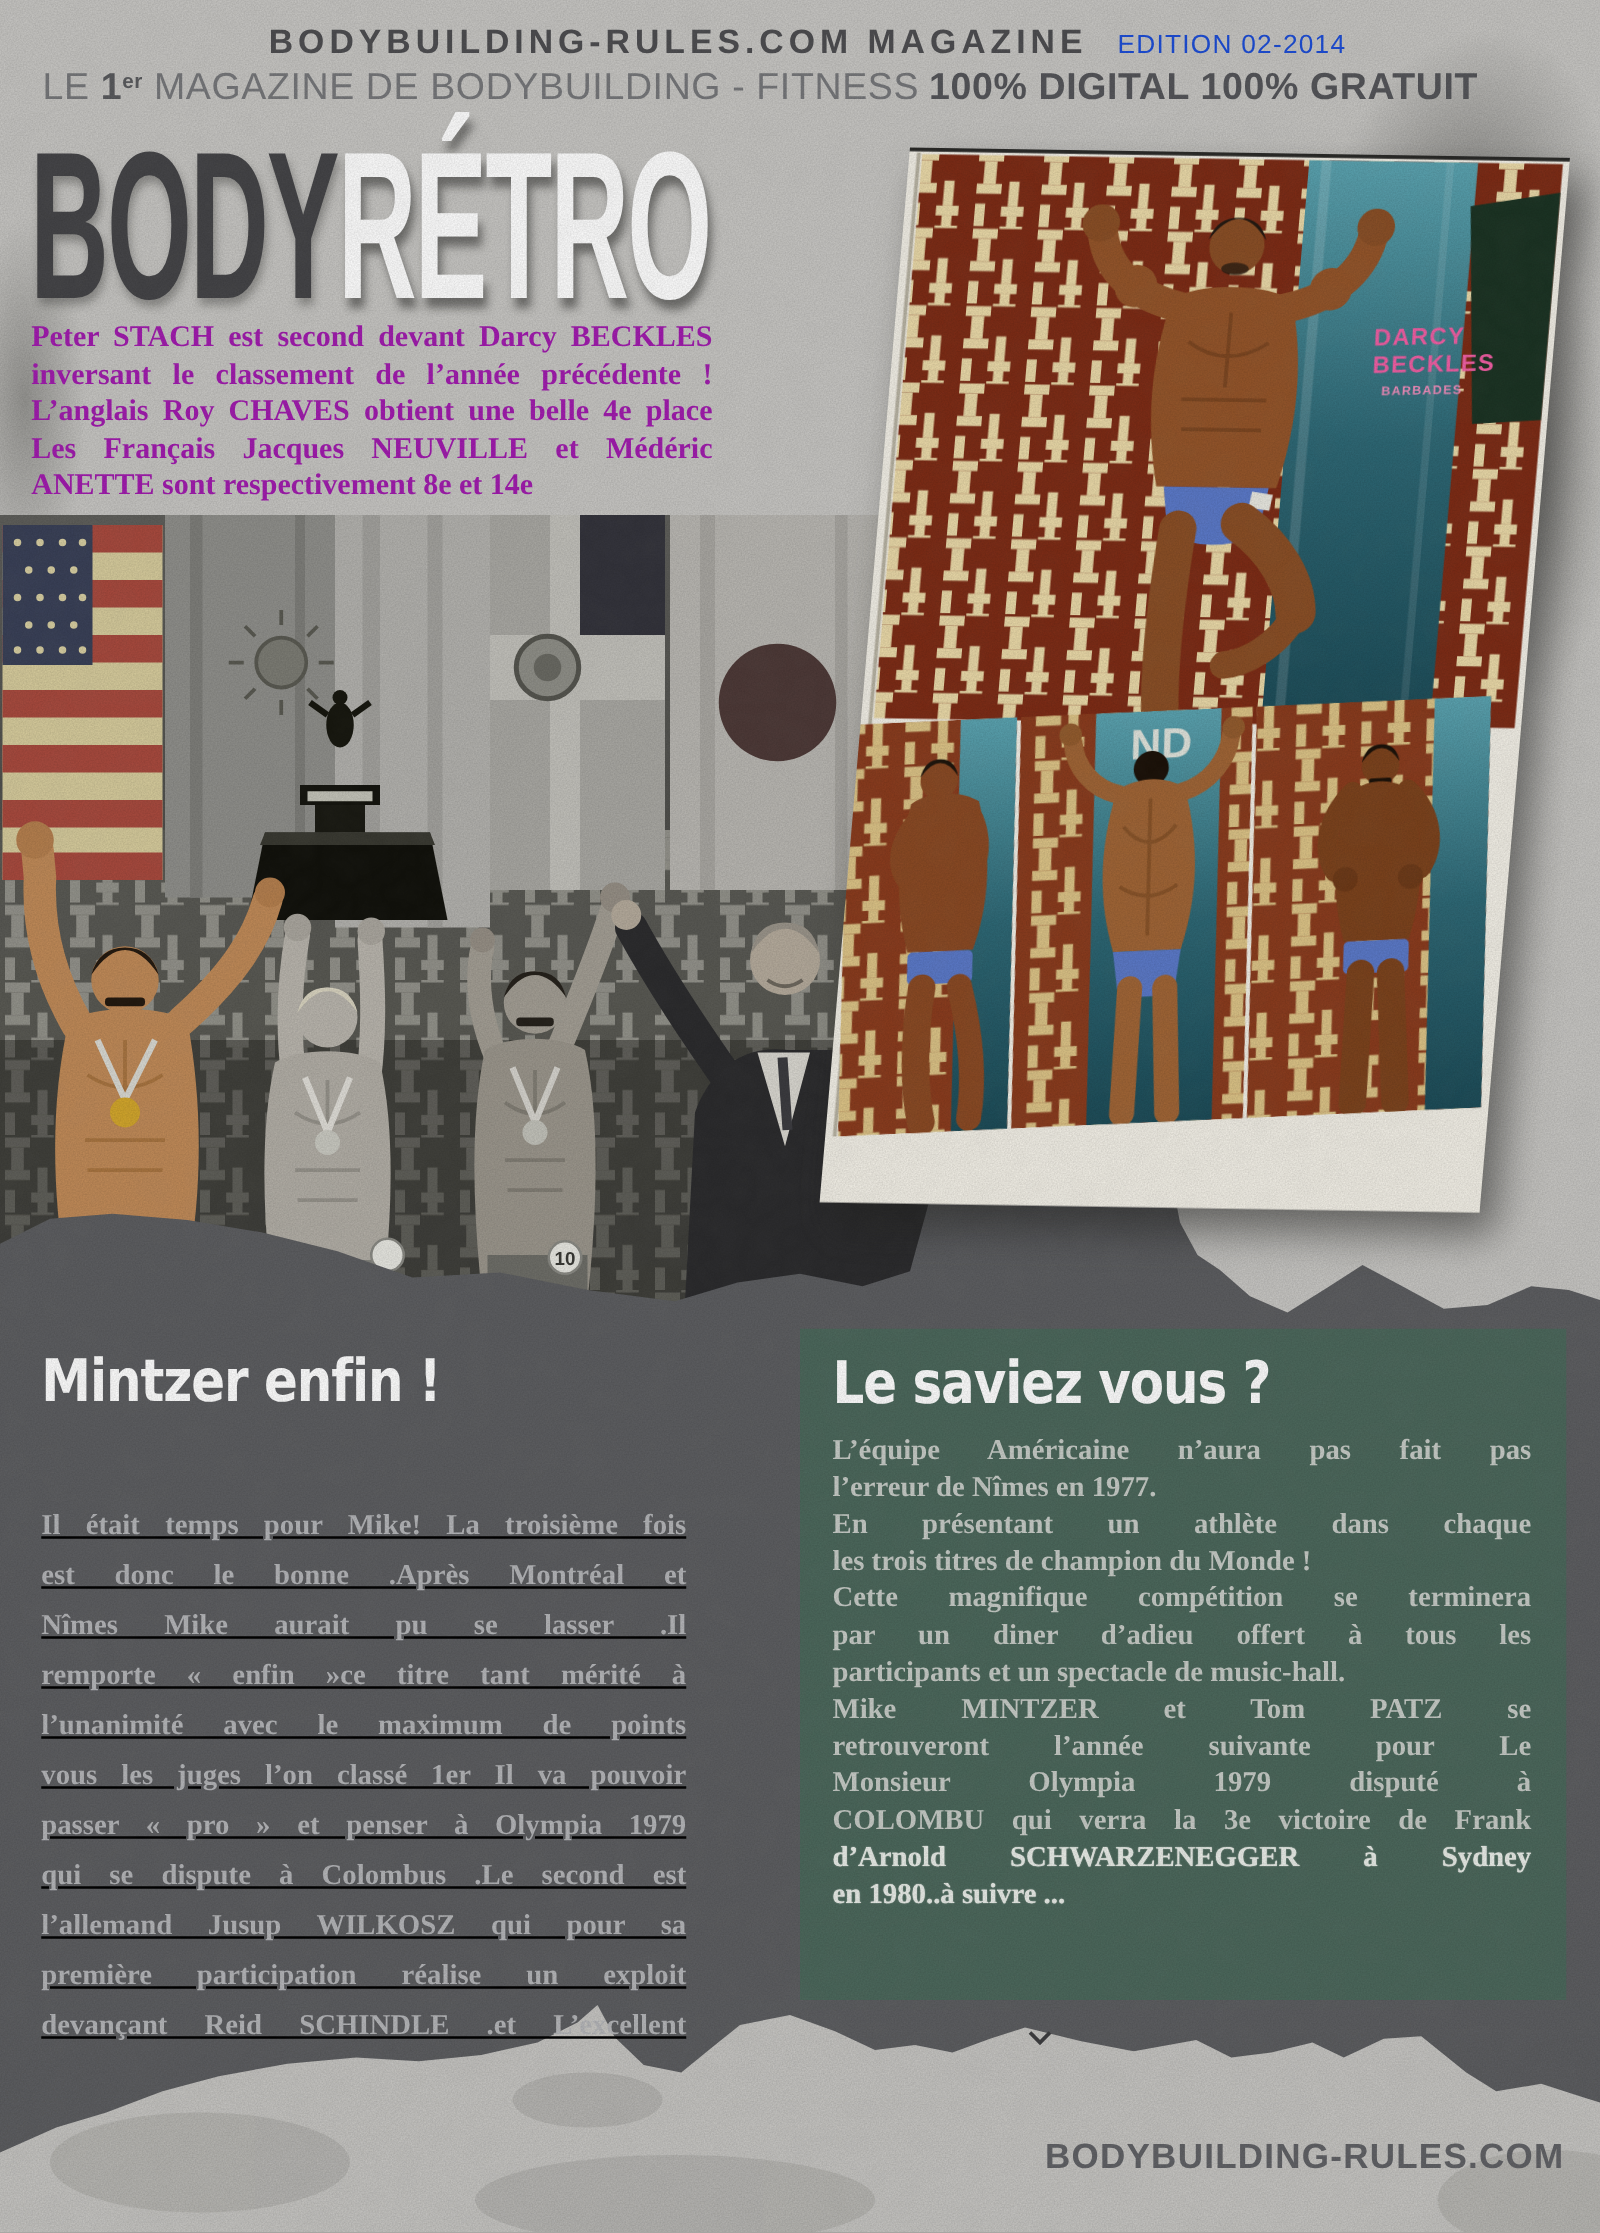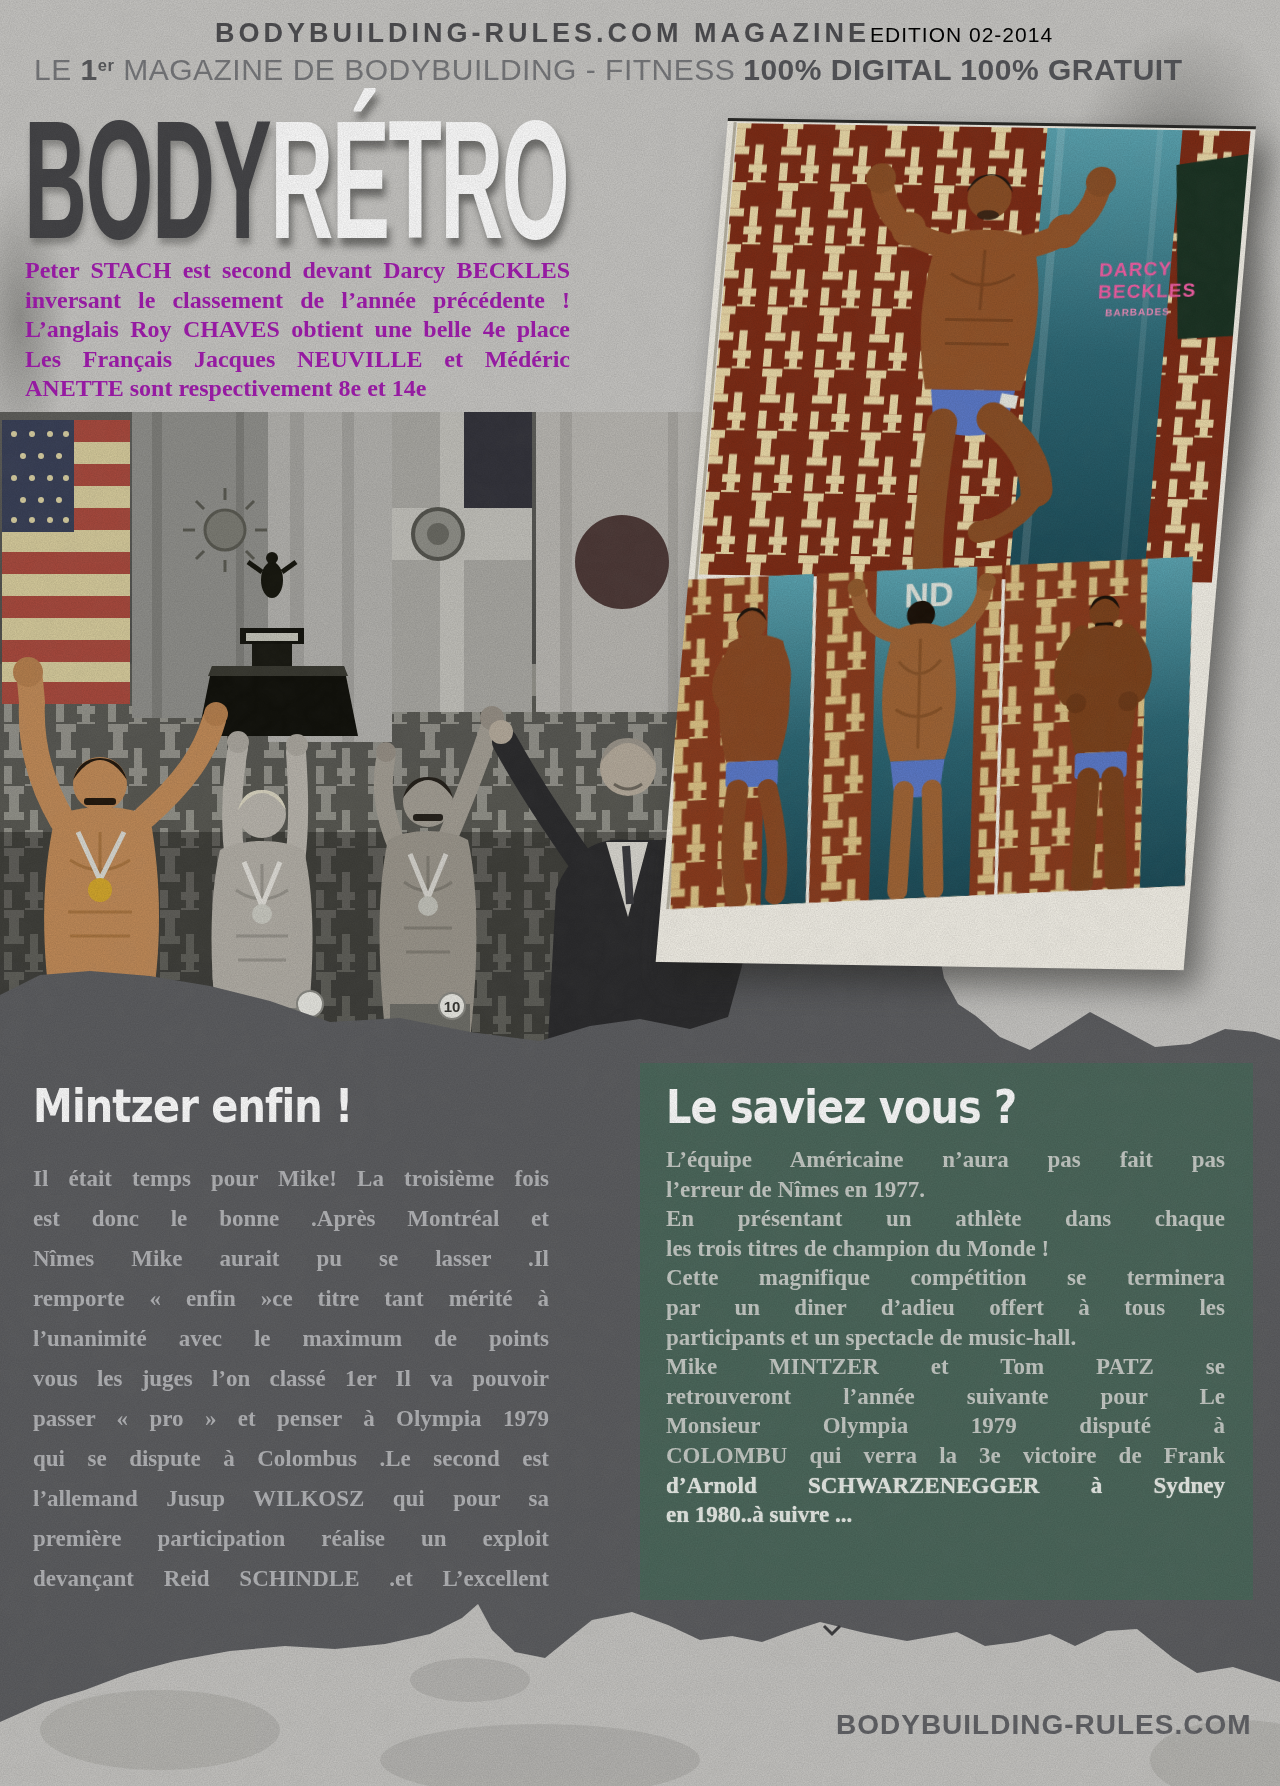--- a/index.html
+++ b/index.html
@@ -18,21 +18,21 @@
          background:radial-gradient(closest-side,rgba(60,60,56,.35),rgba(60,60,56,0) 70%);}
   .bl-b{left:-60px;top:1680px;width:420px;height:260px;
          background:radial-gradient(closest-side,rgba(70,70,66,.35),rgba(70,70,66,0) 72%);}
   .bl-b2{left:420px;top:1700px;width:500px;height:220px;
          background:radial-gradient(closest-side,rgba(80,80,76,.22),rgba(80,80,76,0) 72%);}
 
   
   .hdr1{position:absolute;left:215px;top:18px;z-index:3;white-space:nowrap;
         font:700 27px/30px "Liberation Sans",sans-serif;letter-spacing:4px;color:#4e4e51;}
   .hdr1 .edition{font:400 21px/30px "Liberation Sans",sans-serif;letter-spacing:1px;
-        color:#000000;margin-left:0;}
+        color:#1d4ed8;margin-left:24px;}
   .hdr2{position:absolute;left:34px;top:48px;z-index:3;white-space:nowrap;
         font:400 30px/34px "Liberation Sans",sans-serif;color:#77787b;letter-spacing:.5px;}
   .hdr2 .num{font-weight:700;color:#5a5b5e;}
   .hdr2 sup{font-size:.55em;font-weight:700;vertical-align:9px;}
   .hdr2 .strong{font-weight:700;color:#55565a;margin-left:8px;text-align:right;}
 
   
   .brand{position:absolute;left:24px;top:96px;z-index:3;white-space:nowrap;
          font:700 168px/1.0 "Liberation Sans",sans-serif;letter-spacing:-3px;
          transform:scaleX(.52);transform-origin:left top;}
@@ -51,21 +51,21 @@
 
   .collage{position:absolute;left:728px;top:118px;width:528px;height:845px;z-index:8;
            transform:rotate(.9deg) skewX(-4deg);transform-origin:top left;
            filter:drop-shadow(14px 18px 16px rgba(35,35,32,.55));}
   .collage svg{display:block;}
 
   
   .h-left{position:absolute;left:33px;top:1078px;z-index:12;
           font:700 47px/56px "DejaVu Sans",sans-serif;letter-spacing:-1px;color:#fff;
           transform:scaleX(.85);transform-origin:left top;white-space:nowrap;}
-  .col-left{position:absolute;left:33px;top:1159px;width:516px;z-index:12;}
+  .col-left{position:absolute;left:33px;top:1200px;width:516px;z-index:12;text-decoration:underline;}
   .col-left .jline{font:700 23px/40px "Liberation Serif",serif;color:#b5b6b9;
                    text-align:justify;text-align-last:justify;}
   .col-left .jline.end{text-align-last:left;}
 
   .greenbox{position:absolute;left:640px;top:1063px;width:613px;height:537px;z-index:12;
             background:#4c685c;padding:16px 28px 0 26px;}
   .greenbox .gh{font:700 47px/56px "DejaVu Sans",sans-serif;letter-spacing:-1px;color:#fff;
             transform:scaleX(.85);transform-origin:left top;white-space:nowrap;margin-bottom:10px;}
   .greenbox .jline{font:700 23px/29.6px "Liberation Serif",serif;color:#c7ccc7;
                    text-align:justify;text-align-last:justify;}

